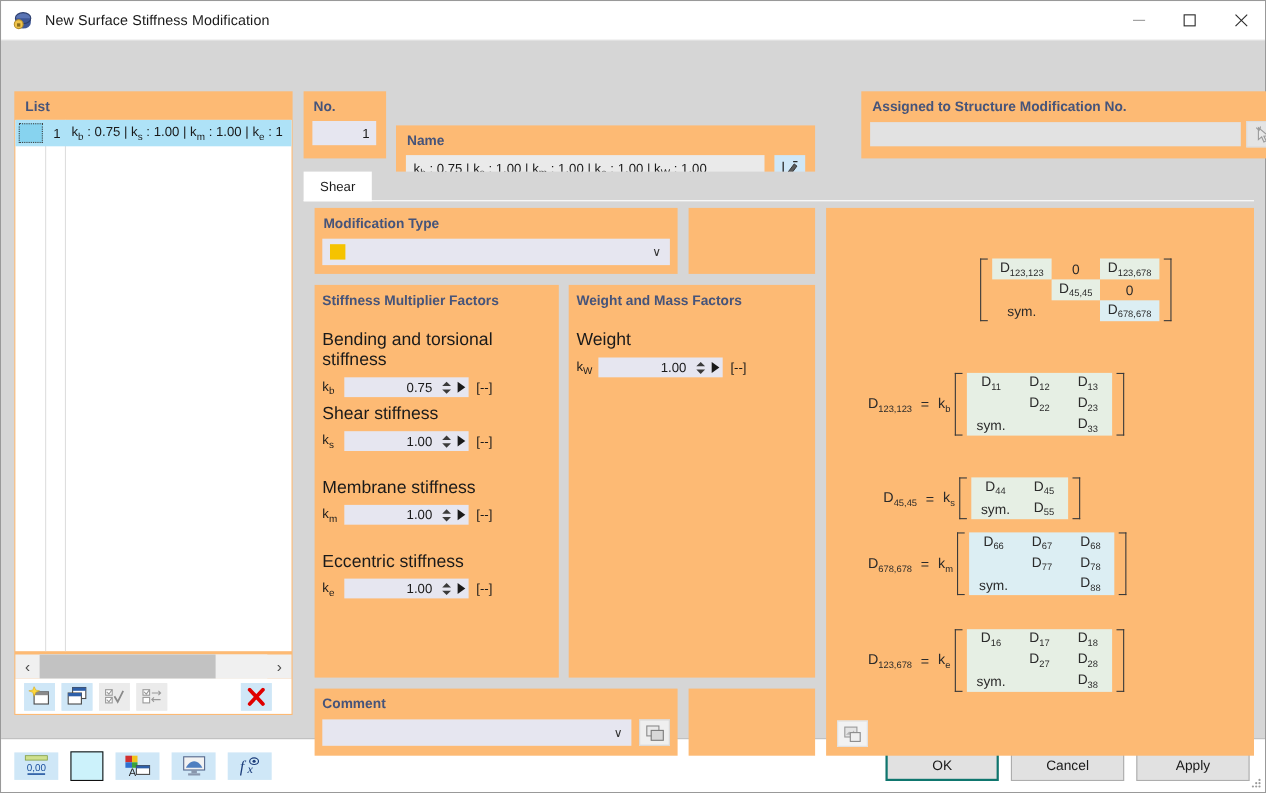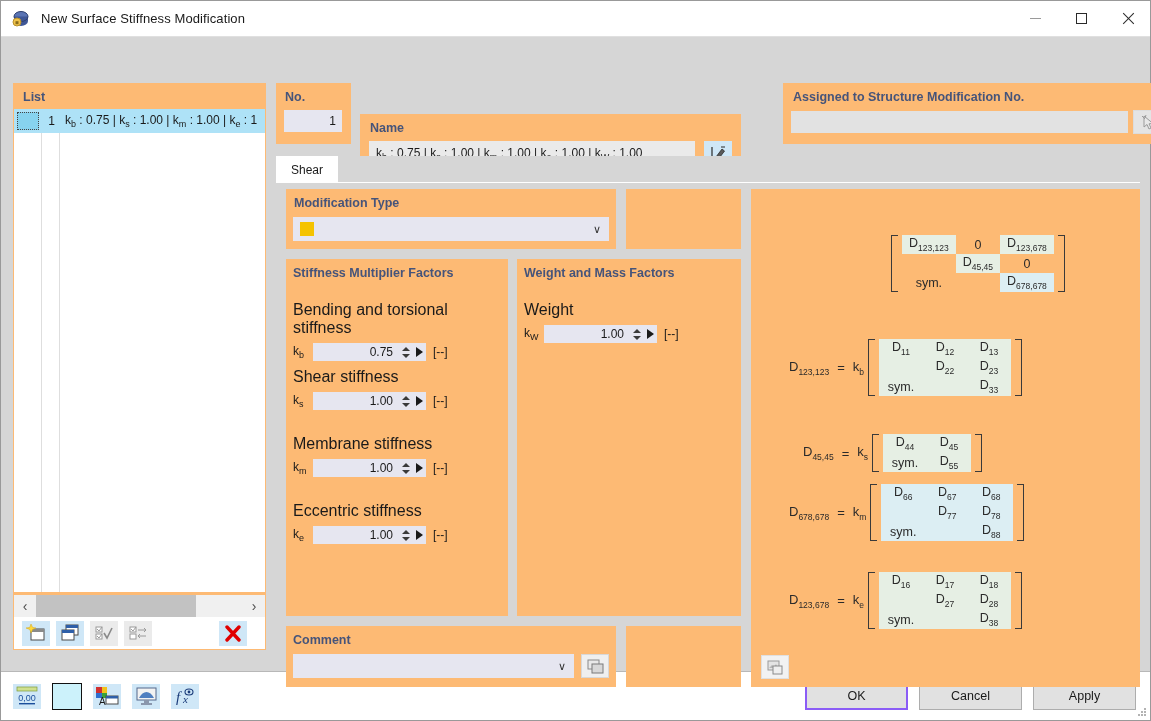--- a/index.html
+++ b/index.html
@@ -246,31 +246,31 @@
   sub { font-size: 8.5px; }
 
   
   .footer {
     flex: 0 0 49px; height: 49px; background: #ffffff;
     border-top: 1px solid #b8b8b8;
     display: flex; align-items: center; padding: 0 12px;
   }
   .foot-tools { display: flex; align-items: center; gap: 11px; }
   .ft-btn {
-    width: 28px; height: 25px; display: flex; align-items: center; justify-content: center;
+    width: 40px; height: 25px; display: flex; align-items: center; justify-content: center;
     background: #cfe7f7;
   }
   .ft-swatch { width: 30px; height: 27px; background: #ccf2fb; border: 1px solid #111; }
   .foot-buttons { margin-left: auto; display: flex; gap: 11px; padding-right: 2px;}
   .dbtn {
     width: 103px; height: 27px; background: #e1e1e1; border: 1px solid #adadad;
     display: flex; align-items: center; justify-content: center;
     font-size: 12.5px; color: #1a1a1a;
   }
-  .dbtn.primary { border: 2px solid #8b5cf6; background: #e1e1e1; }
+  .dbtn.primary { border: 2px solid #0f766e; background: #e1e1e1; }
   .resizer { position: absolute; right: 3px; bottom: 3px; width: 11px; height: 11px; }
 </style>
 </head>
 <body>
 
 <div class="window">
 
   <div class="titlebar">
     <div class="title-icon">
       <svg width="22" height="22" viewBox="0 0 22 22">

